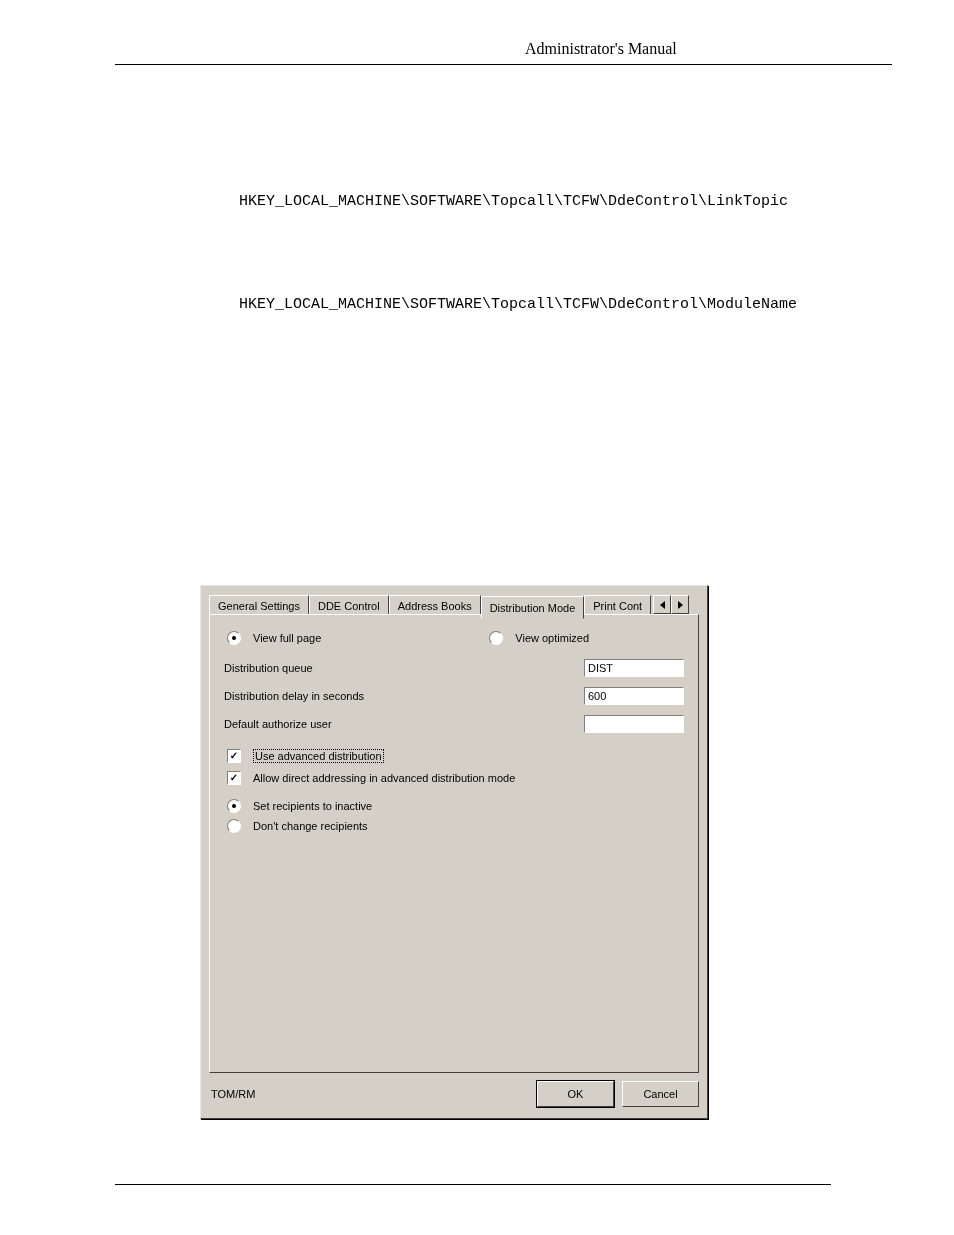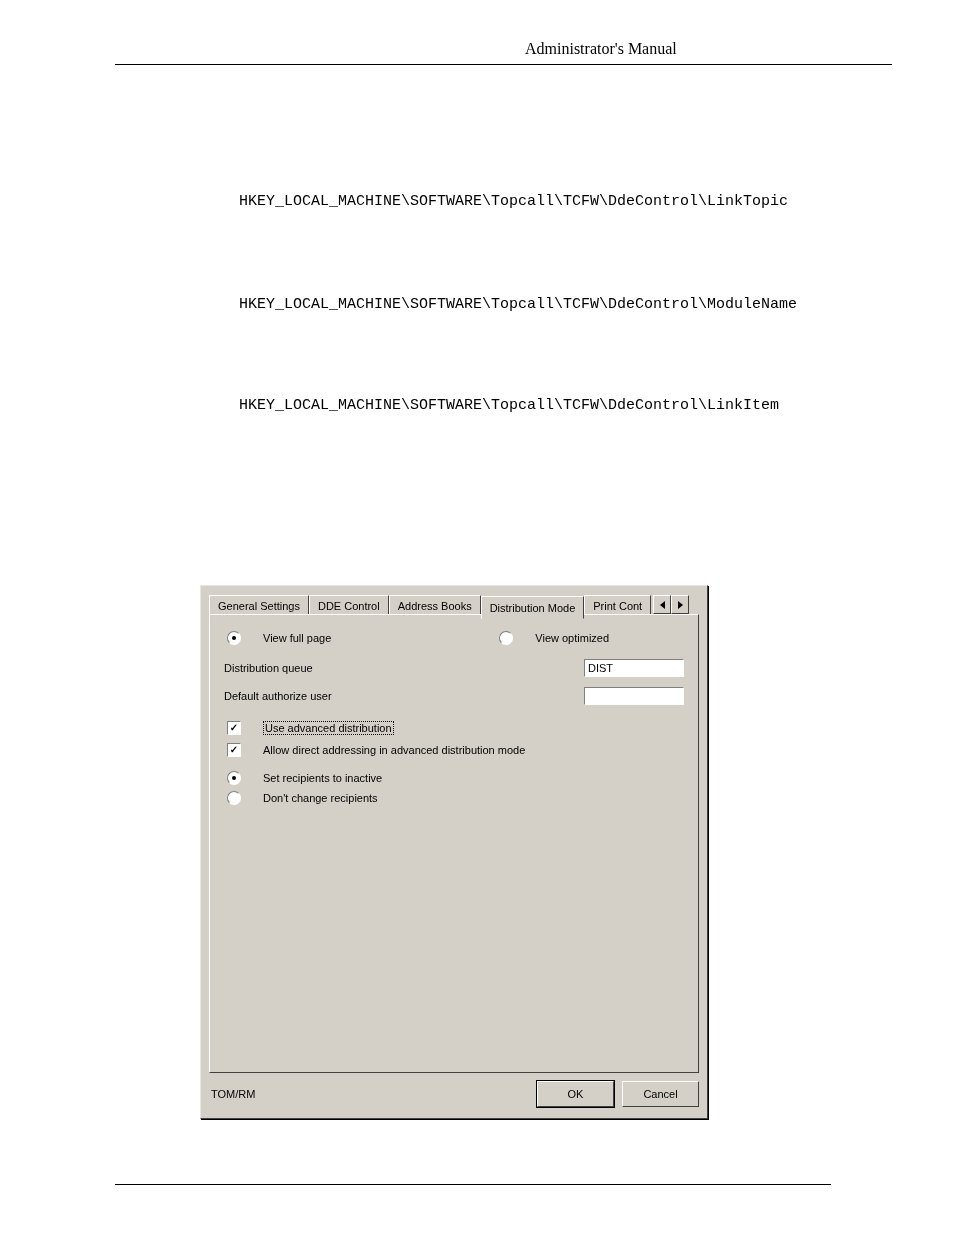--- a/index.html
+++ b/index.html
@@ -164,21 +164,21 @@
   .row {
     display: flex;
     align-items: center;
     margin-bottom: 10px;
   }
   .row-top { margin-bottom: 14px; }
 
   .radio, .checkbox {
     display: flex;
     align-items: center;
-    gap: 22px;
+    gap: 12px;
   }
   .radio-circle {
     width: 12px;
     height: 12px;
     border-radius: 50%;
     background: #fff;
     border-top: 1px solid #808080;
     border-left: 1px solid #808080;
     border-right: 1px solid #fff;
     border-bottom: 1px solid #fff;
@@ -282,21 +282,20 @@
 <body>
 
 <div class="page">
 
   <div class="header-bar">
     <span class="header-title">Administrator's Manual</span>
   </div>
 
   <div class="registry-block rb2">HKEY_LOCAL_MACHINE\SOFTWARE\Topcall\TCFW\DdeControl\LinkTopic</div>
   <div class="registry-block rb1">HKEY_LOCAL_MACHINE\SOFTWARE\Topcall\TCFW\DdeControl\ModuleName</div>
-  <div class="registry-block rb3">HKEY_LOCAL_MACHINE\SOFTWARE\Topcall\TCFW\DdeControl\LinkItem</div>
 
   <div class="dialog">
 
 
     <div class="tabstrip">
       <div class="tabstrip-inner">
         <div class="tab">
             <span>General Settings</span>
           </div>
         <div class="tab">
@@ -336,20 +335,24 @@
           <span class="radio-circle"></span>
           <span class="label-col">View optimized</span>
         </div>
       </div>
 
       <div class="row">
         <span class="label-col" style="width:360px;">Distribution queue</span>
         <div class="input-field">DIST</div>
       </div>
 
+      <div class="row">
+        <span class="label-col" style="width:360px;">Distribution delay in seconds</span>
+        <div class="input-field">600</div>
+      </div>
 
       <div class="row">
         <span class="label-col" style="width:360px;">Default authorize user</span>
         <div class="input-field"></div>
       </div>
 
       <div style="height:6px;"></div>
 
 
       <div class="row" style="margin-bottom:8px;">

